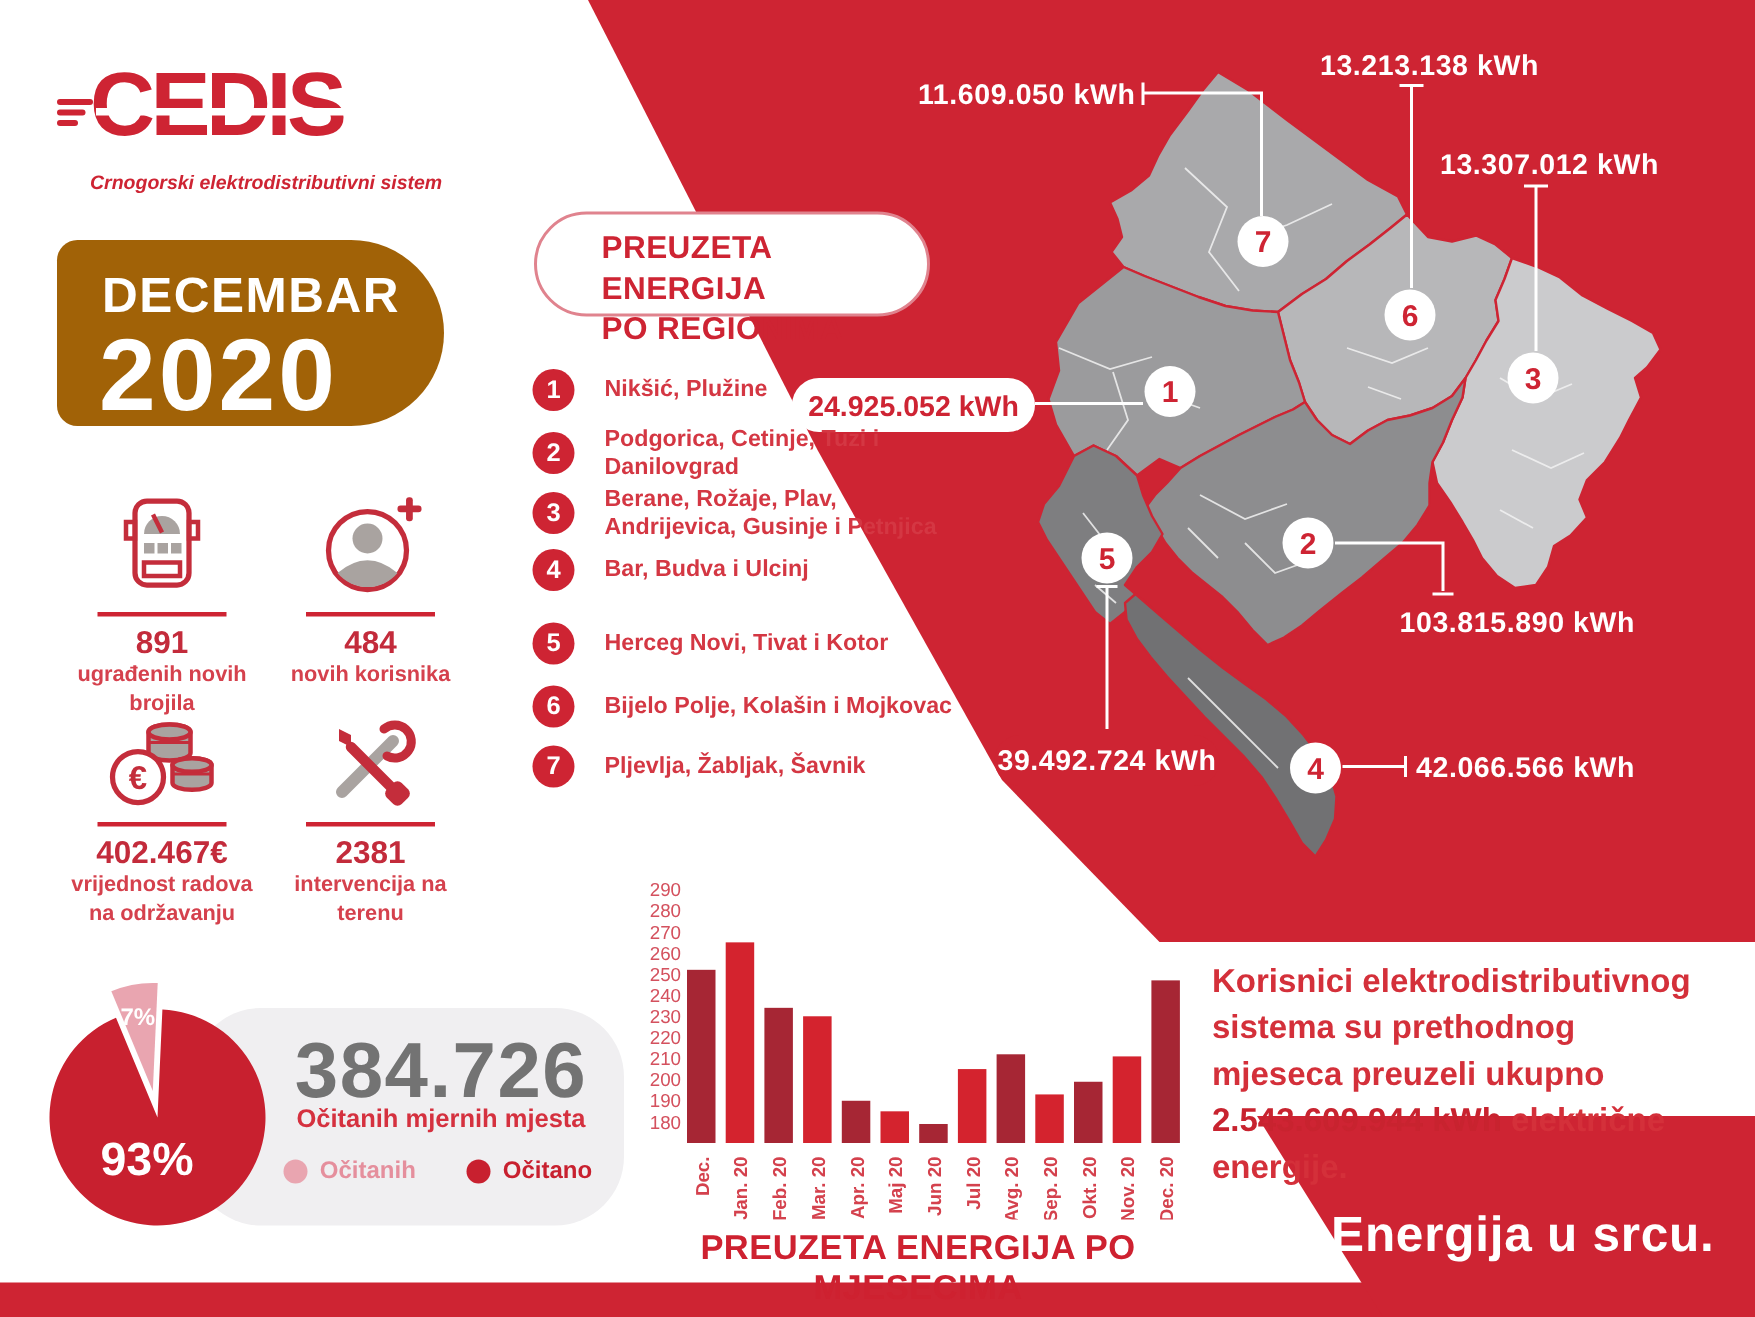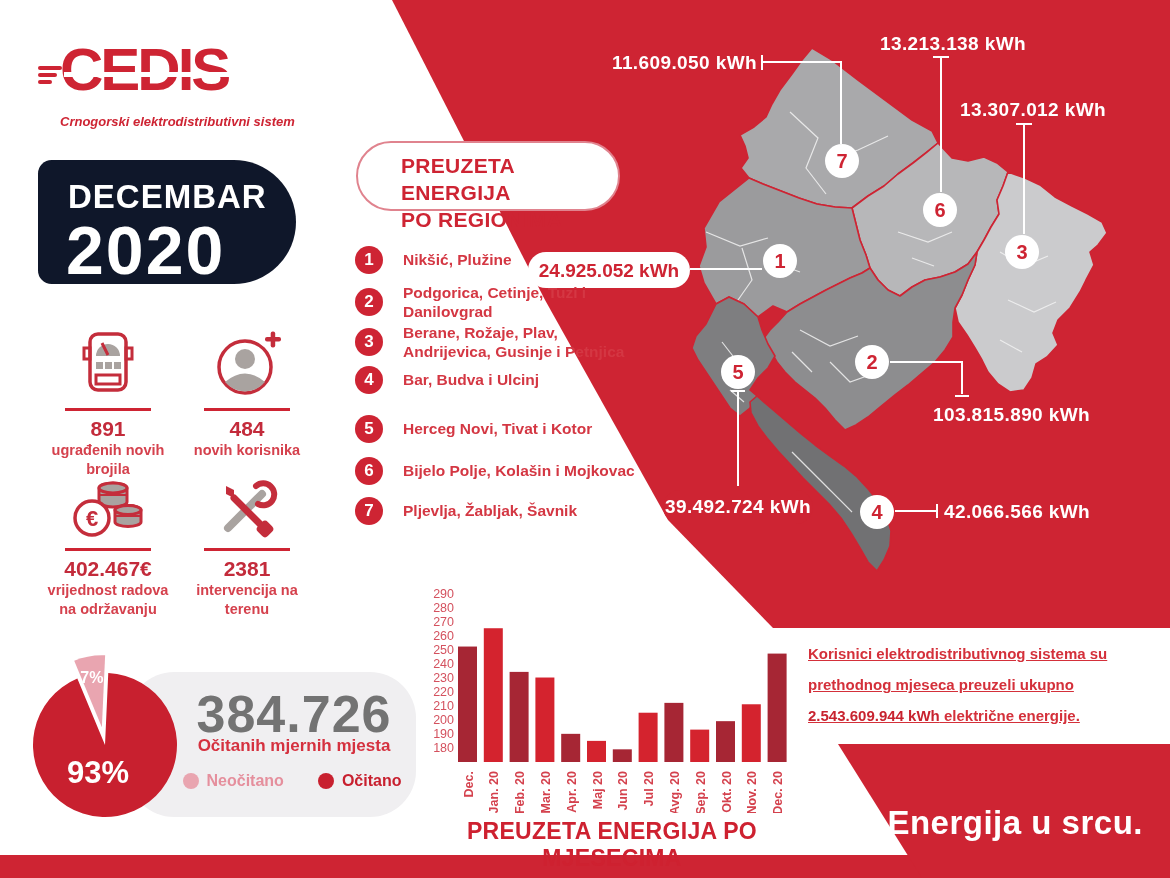--- a/index.html
+++ b/index.html
@@ -5,21 +5,21 @@
   html,body{margin:0;padding:0;background:#fff;}
   body{width:1170px;height:878px;position:relative;overflow:hidden;
        font-family:"Liberation Sans",sans-serif;-webkit-font-smoothing:antialiased;}
   .abs{position:absolute;}
   
   .logo-text{font-weight:bold;font-size:60px;letter-spacing:-3px;color:#ce2433;line-height:1;}
   .logo-slit{background:#fff;height:5px;}
   .logo-dash{background:#ce2433;height:4px;border-radius:2px;}
   .logo-tagline{color:#ce2433;font-style:italic;font-weight:bold;font-size:13px;}
   
-  .banner{background:#0f172a;border-radius:14px 64px 64px 14px;color:#fff;}
+  .banner{background:#a16207;border-radius:14px 64px 64px 14px;color:#fff;}
   .banner .m{font-size:33px;font-weight:bold;letter-spacing:1px;padding:18px 0 0 30px;}
   .banner .y{font-size:68px;font-weight:bold;letter-spacing:2px;padding:0 0 0 28px;line-height:1;}
   
   .stat{width:130px;text-align:center;color:#c83240;}
   .stat .divider{height:3px;background:#ce2433;width:86px;margin:8px auto 6px auto;}
   .stat .num{font-size:21px;font-weight:bold;color:#c32b3b;}
   .stat .cap{font-size:14.5px;line-height:1.3;font-weight:bold;color:#d5414d;}
   
   .pill{background:#fff;border:2px solid #e0838e;border-radius:36px;}
   .pill .t{color:#ce2433;font-weight:bold;font-size:21px;line-height:1.28;padding:10px 0 0 28px;letter-spacing:.3px;margin-left:15px;}
@@ -38,21 +38,21 @@
   .total-num{color:#737373;font-weight:bold;font-size:52px;letter-spacing:1px;text-align:center;}
   .total-cap{color:#d5313f;font-weight:bold;font-size:17px;text-align:center;}
   .legend{display:flex;align-items:center;justify-content:center;gap:34px;}
   .legend .item{display:flex;align-items:center;gap:8px;font-weight:bold;font-size:16px;}
   .dot{width:16px;height:16px;border-radius:50%;flex:none;}
   
   .ytick{fill:#d4515e;font-family:"Liberation Sans",sans-serif;font-size:12.5px;text-anchor:end;}
   .xtick{fill:#d4414d;font-family:"Liberation Sans",sans-serif;font-weight:bold;font-size:12.5px;text-anchor:end;}
   .chart-title{color:#ce2130;font-weight:bold;font-size:23px;text-align:center;letter-spacing:.3px;}
   
-  .summary{color:#d4303a;font-size:15px;line-height:31px;font-weight:bold;text-decoration:underline;}
+  .summary{color:#d4303a;font-size:22px;line-height:31px;font-weight:bold;}
   .summary b{color:#c8232f;}
   .slogan{color:#fff;font-weight:bold;font-size:33px;text-align:right;letter-spacing:.5px;}
   svg{display:block;}
 </style>
 </head>
 <body>
 
 <svg class="abs" style="left:0;top:0;z-index:0;" width="1170" height="878" viewBox="0 0 1170 878">
 
   <polygon points="392,0 1170,0 1170,628 773,628 668,520 545,300" fill="#ce2433"></polygon>
@@ -256,21 +256,21 @@
   <div class="rnum">7</div>
   <div class="rlabel">Pljevlja, Žabljak, Šavnik</div>
 </div>
 
 <div class="abs gray-panel" style="left:128px;top:672px;width:288px;height:145px;z-index:1;">
   <div class="abs total-num" style="left:50px;right:6px;top:12px;">384.726</div>
   <div class="abs total-cap" style="left:50px;right:6px;top:64px;">Očitanih mjernih mjesta</div>
   <div class="abs legend" style="left:44px;right:4px;top:100px;">
     <div class="item" style="color:#e58f9d;">
       <span class="dot" style="background:#e9a5b0;"></span>
-      <span>Neočitano</span>
+      <span>Očitanih</span>
     </div>
     <div class="item" style="color:#c8202f;">
       <span class="dot" style="background:#c8202f;"></span>
       <span>Očitano</span>
     </div>
   </div>
 </div>
 <svg id="pie-svg" class="abs" style="left:18px;top:652px;z-index:2;" width="200" height="178" viewBox="0 0 200 178">
     <path d="M87,93 L90.26613514530627,21.074118975068544 A72,72 0 1 1 59.33073676849415,26.528864367865367 Z" fill="#c8202f"></path>
     <path d="M83.87433280199525,75.27346044578026 L87.14046794730152,3.3475794208488026 A72,72 0 0 0 56.2050695704894,8.802324813645626 Z" fill="#e9a5b0"></path>

